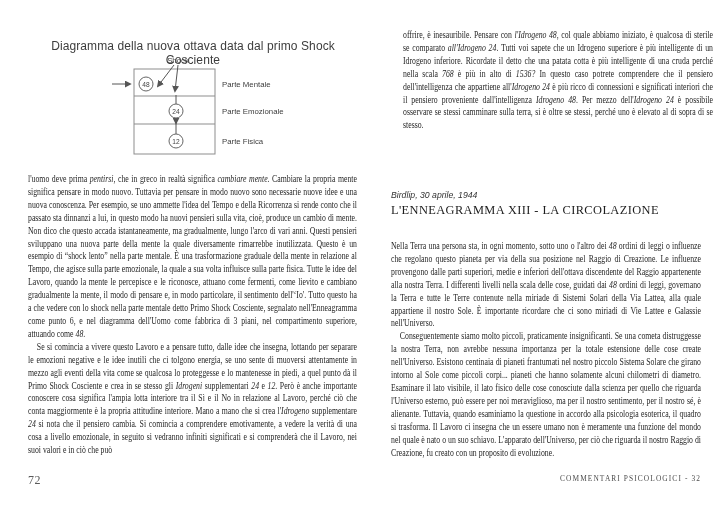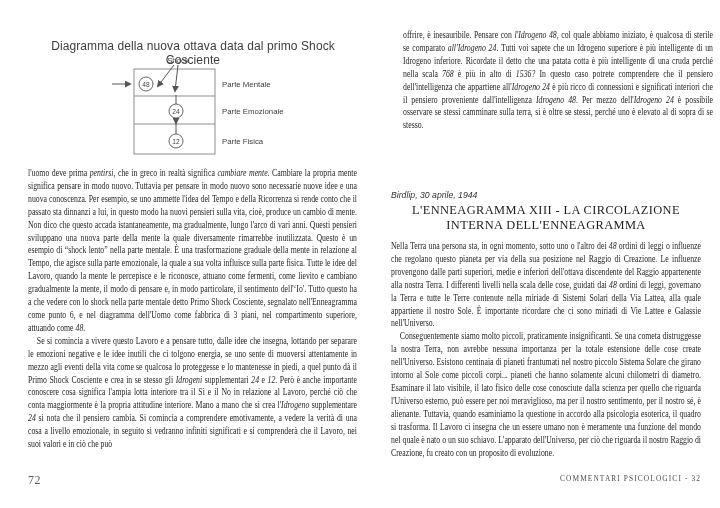--- a/index.html
+++ b/index.html
@@ -13,37 +13,37 @@
     position:absolute; left:28px; top:39px; width:330px; text-align:center;
     font-family:"Liberation Sans", sans-serif; font-size:12px; color:#3d3d3d;
     letter-spacing:0.1px;
   }
   .diagram-svg { position:absolute; left:28px; top:50px; width:330px; height:112px; }
   .diagram-svg text {
     font-family:"Liberation Sans", sans-serif; fill:#3d3d3d; font-size:7.8px;
   }
   .diagram-svg text.node-num { font-size:6.6px; fill:#444; }
   .body-block { position:absolute; }
-  .lp-body { left:28px; top:167px; width:329px; }
+  .lp-body { left:28px; top:173px; width:329px; }
   .rp-intro { left:391px; top:29px; width:310px;margin-left:12px; }
   .rp-body  { left:391px; top:240px; width:310px; }
   .scale-text {
     width:410px; transform:scaleX(0.8024); transform-origin:0 0;
     font-size:9.7px; line-height:12.9px; text-align:justify; color:#262626;
   }
   .rp-intro .scale-text, .rp-body .scale-text { width:386px; transform:scaleX(0.8031); }
   .scale-text p.indent { text-indent:11px; }
   
   .rp-date {
     position:absolute; left:391px; top:190px; width:310px; text-align:left;
     font-family:"Liberation Sans", sans-serif; font-style:italic;
     font-size:8.7px; color:#323232;
   }
   .rp-title {
-    position:absolute; left:391px; top:203px; width:310px; text-align:center;
+    position:absolute; left:391px; top:203px; width:310px; text-align:left;
     font-size:12.4px; line-height:15.3px; letter-spacing:0.4px; color:#1d1d1d;
   }
   
   .lp-footer {
     position:absolute; left:28px; top:473px; font-size:12px; color:#5a5a5a;
     letter-spacing:0.4px;
   }
   .rp-footer {
     position:absolute; left:391px; top:474px; width:310px; text-align:right;
     font-size:7.4px; letter-spacing:1.1px; color:#4c4c4c;
@@ -102,21 +102,20 @@
   <div class="body-block rp-intro">
     <div class="scale-text">
         <p><span>offrire, è inesauribile. Pensare con </span><i>l'Idrogeno 48</i><span>, col quale abbiamo iniziato, è qualcosa di sterile se comparato </span><i>all'Idrogeno 24</i><span>. Tutti voi sapete che un Idrogeno superiore è più intelligente di un Idrogeno inferiore. Ricordate il detto che una patata cotta è più intelligente di una cruda perché nella scala </span><i>768</i><span> è più in alto di </span><i>1536?</i><span> In questo caso potrete comprendere che il pensiero dell'intelligenza che appartiene all'</span><i>Idrogeno 24</i><span> è più ricco di connessioni e significati interiori che il pensiero proveniente dall'intelligenza </span><i>Idrogeno 48</i><span>. Per mezzo dell'</span><i>Idrogeno 24</i><span> è possibile osservare se stessi camminare sulla terra, si è oltre se stessi, perché uno è elevato al di sopra di se stesso.</span></p>
       </div>
   </div>
 
   <div class="rp-date">Birdlip, 30 aprile, 1944</div>
 
   <div class="rp-title">
     <div>L'ENNEAGRAMMA XIII - LA CIRCOLAZIONE</div>
-    <div>INTERNA DELL'ENNEAGRAMMA</div>
   </div>
 
   <div class="body-block rp-body">
     <div class="scale-text">
         <p><span>Nella Terra una persona sta, in ogni momento, sotto uno o l'altro dei </span><i>48</i><span> ordini di leggi o influenze che regolano questo pianeta per via della sua posizione nel Raggio di Creazione. Le influenze provengono dalle parti superiori, medie e inferiori dell'ottava discendente del Raggio appartenente alla nostra Terra. I differenti livelli nella scala delle cose, guidati dai </span><i>48</i><span> ordini di leggi, governano la Terra e tutte le Terre contenute nella miriade di Sistemi Solari della Via Lattea, alla quale appartiene il nostro Sole. È importante ricordare che ci sono miriadi di Vie Lattee e Galassie nell'Universo.</span></p>
         <p class="indent"><span>Conseguentemente siamo molto piccoli, praticamente insignificanti. Se una cometa distruggesse la nostra Terra, non avrebbe nessuna importanza per la totale estensione delle cose create nell'Universo. Esistono centinaia di pianeti frantumati nel nostro piccolo Sistema Solare che girano intorno al Sole come piccoli corpi... pianeti che hanno solamente alcuni chilometri di diametro. Esaminare il lato visibile, il lato fisico delle cose conosciute dalla scienza per quello che riguarda l'Universo esterno, può essere per noi meraviglioso, ma per il nostro sentimento, per il nostro sé, è alienante. Tuttavia, quando esaminiamo la questione in accordo alla psicologia esoterica, il quadro si trasforma. Il Lavoro ci insegna che un essere umano non è meramente una funzione del mondo nel quale è nato o un suo schiavo. L'apparato dell'Universo, per ciò che riguarda il nostro Raggio di Creazione, fu creato con un proposito di evoluzione.</span></p>
       </div>
   </div>
 
   <div class="rp-footer">COMMENTARI PSICOLOGICI - 32</div>

